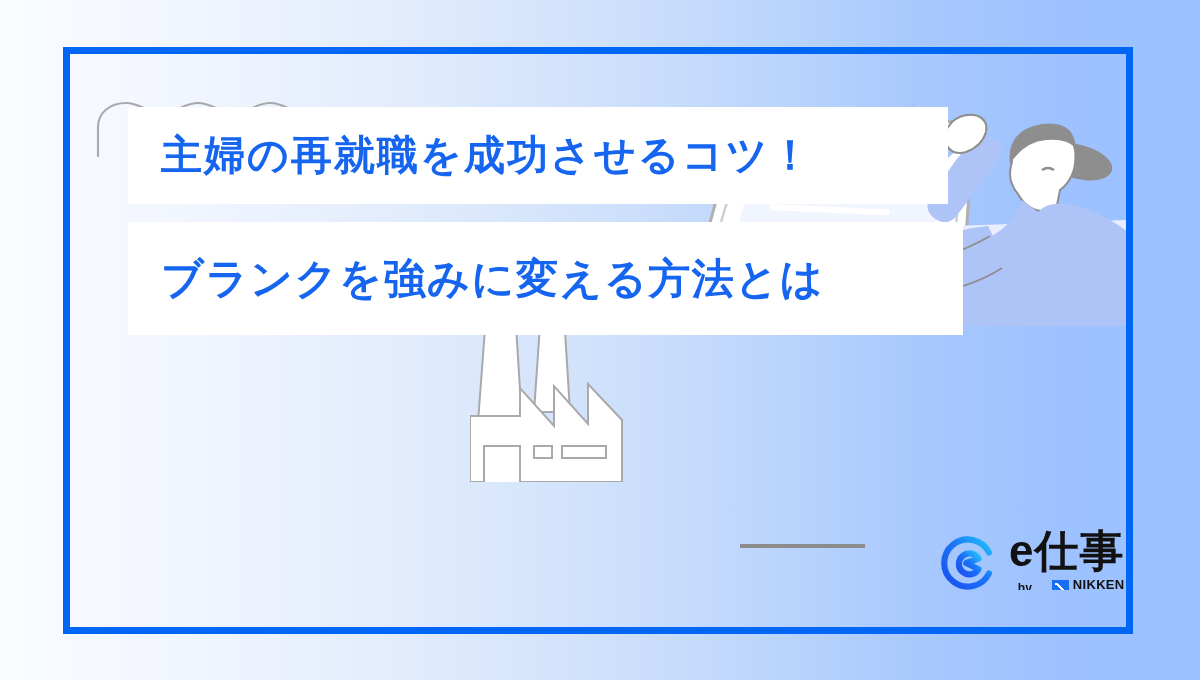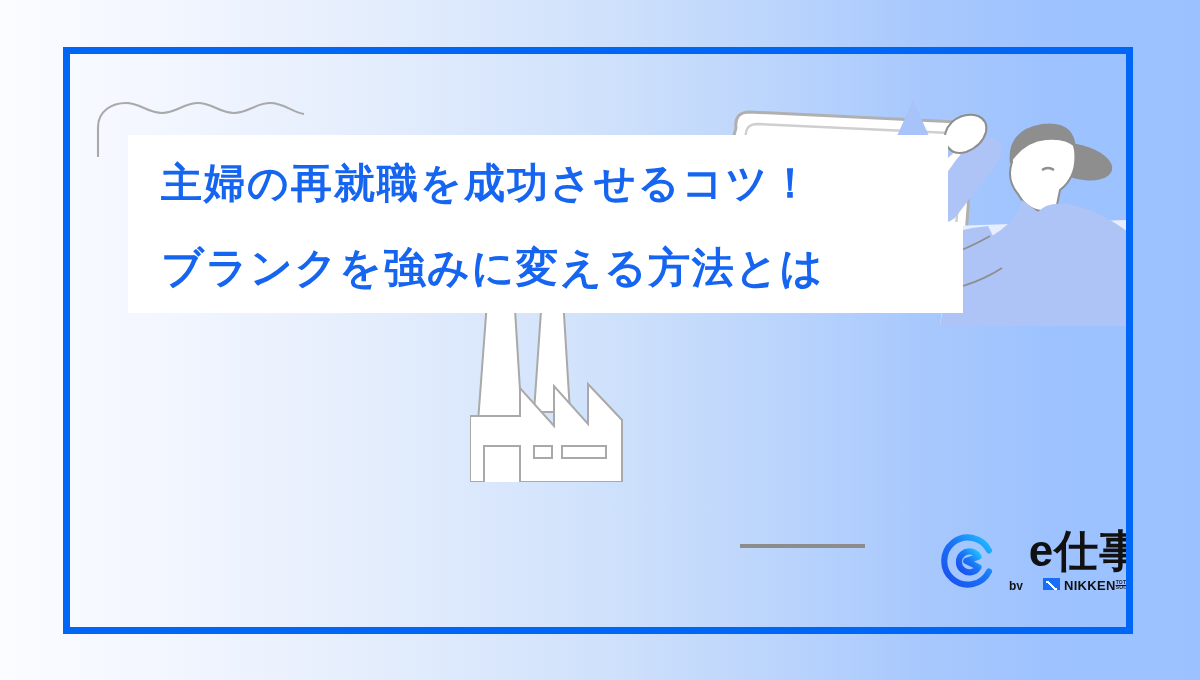--- a/index.html
+++ b/index.html
@@ -41,22 +41,22 @@
   }
 
   
   .hl-box {
     position:absolute;
     background:#ffffff;
     display:flex;
     align-items:center;
     z-index:40;
   }
-  #hl-box-1 { left:128px; top:107px; width:820px; height:97px;margin-top:28px; }
-  #hl-box-2 { left:128px; top:222px; width:835px; height:91px; }
+  #hl-box-1 { left:128px; top:107px; width:820px; height:97px; }
+  #hl-box-2 { left:128px; top:222px; width:835px; height:113px; }
   .hl-text {
     color:#1565f0;
     font-weight:bold;
     font-size:41px;
     letter-spacing:2px;
     white-space:nowrap;
     padding-left:33px;
     line-height:1;
   }
   #hl-box-2 .hl-text { font-size:42px; letter-spacing:1.5px; }
@@ -114,21 +114,21 @@
     background:#1a6ef5;
     position:relative;
     margin-right:4px;
     flex:0 0 auto;
   }
   #nikken-tile::after{
     content:""; position:absolute;
     left:3px; top:3px; width:11px; height:9px;
     background:linear-gradient(42deg, transparent 42%, #ffffff 42%, #ffffff 58%, transparent 58%);
   }
-  #nikken-names { display:flex; flex-direction:row; line-height:1;text-decoration:underline; }
+  #nikken-names { display:flex; flex-direction:column; line-height:1;text-decoration:underline; }
   #nikken-main { font-size:13px; font-weight:bold; color:#111; letter-spacing:.3px; }
   #nikken-sub  { font-size:5px; font-weight:bold; color:#222; letter-spacing:.2px; margin-top:1px; }
 </style>
 </head>
 <body>
 
 <div id="canvas">
 
   <div id="art">
 

